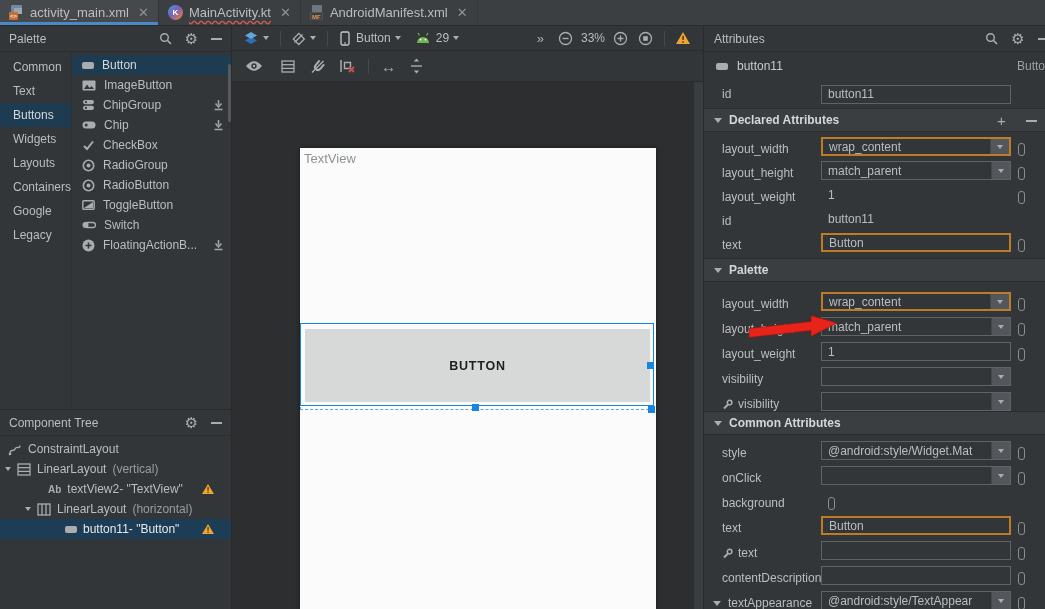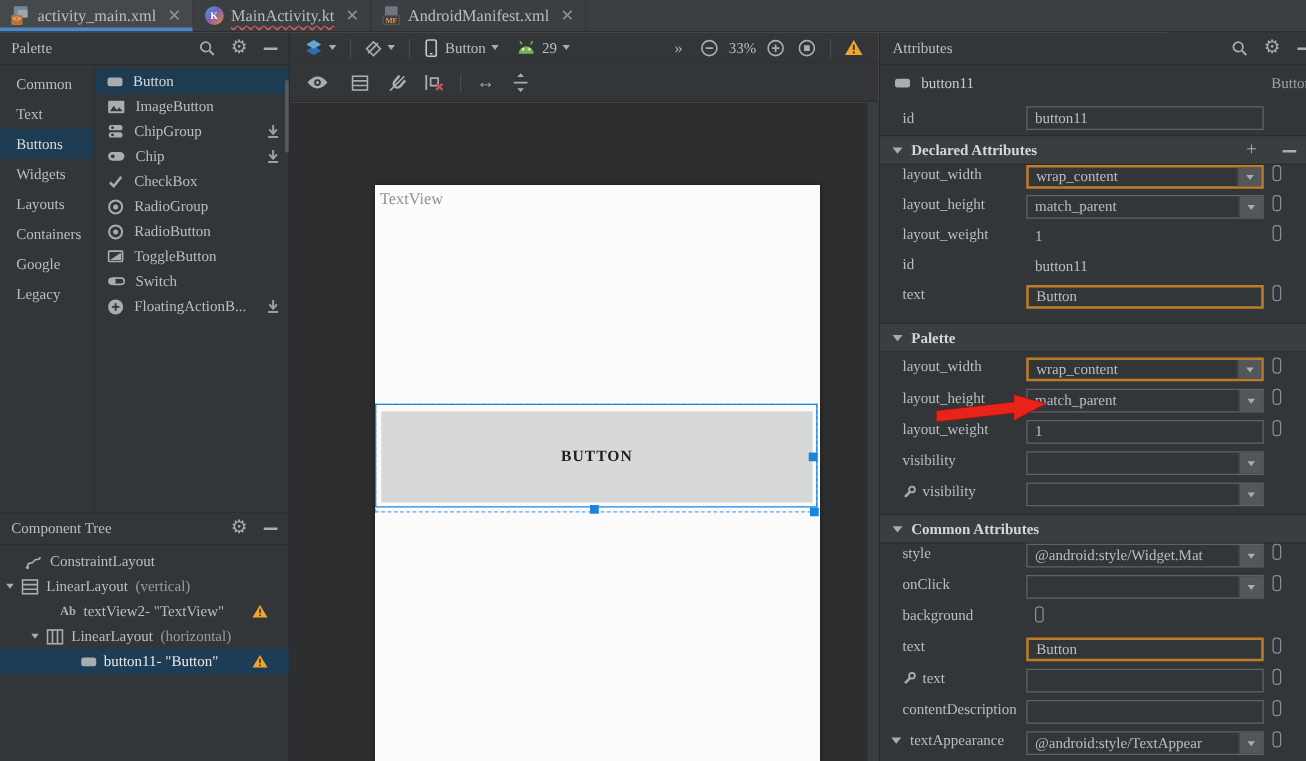--- a/index.html
+++ b/index.html
@@ -1,18 +1,18 @@
 <!DOCTYPE html>
 <html><head>
 <meta charset="utf-8">
 <style>
   *{margin:0;padding:0;box-sizing:border-box}
   html,body{width:1045px;height:609px;overflow:hidden;background:#2C2E30}
-  #app{position:relative;width:934px;height:609px;background:#fdba74;
-       font-family:Liberation Serif, serif;font-size:12px;color:#BBBDBF}
+  #app{position:relative;width:934px;height:609px;background:#0c4a6e;
+       font-family:Liberation Sans, sans-serif;font-size:12px;color:#BBBDBF}
   .i{display:inline-flex;align-items:center;justify-content:center;flex:none}
 
   
   .tabbar{position:absolute;left:0;top:0;width:1045px;height:26px;background:#3C3F41;
           border-bottom:1px solid #282A2C;display:flex}
   .tab{display:flex;align-items:center;padding:0 9px;gap:6px;border-right:1px solid #343739;position:relative}
   .tab.sel{background:#46494B}
   .tab.sel::after{content:"";position:absolute;left:0;right:0;bottom:0;height:3px;background:#4A88C7}
   .tab-label{font-size:13px;color:#BBBDBF;white-space:nowrap}
   .tab-label.err{text-decoration:underline;text-decoration-style:wavy;text-decoration-color:#CF5B56;text-underline-offset:3px}
@@ -97,21 +97,21 @@
   .acomp-type{position:absolute;left:313px;color:#9DA0A2;white-space:nowrap}
   .aid{height:28px;display:flex;align-items:center;position:relative}
   .sheader{height:24px;background:#3B3E41;border-top:1px solid #2A2C2E;border-bottom:1px solid #2A2C2E;
            display:flex;align-items:center;padding-left:10px;font-weight:bold;color:#D4D7D9;position:relative}
   .exp{width:0;height:0;border-left:4px solid transparent;border-right:4px solid transparent;
        border-top:5px solid #A9ADAF;margin-right:7px;flex:none}
   .shplus{position:absolute;left:293px;font-size:15px;color:#A9ADAF;font-weight:normal}
   .shminus{position:absolute;left:322px;top:11px}
   .gap6{height:6px}
   .pad4{height:4px}
-  .arow{display:flex;align-items:flex-start;height:24px;position:relative}
+  .arow{display:flex;align-items:flex-end;height:24px;position:relative}
   .r25 .arow{height:25px}
   .alabel{padding-left:18px;width:117px;white-space:nowrap;overflow:hidden;flex:none;
           display:flex;align-items:center;gap:5px}
   .alabel.el{padding-left:9px}
   .ctrl{width:190px;height:19px;display:flex;align-items:center;flex:none;background:#333638;position:relative}
   .dd{border:1px solid #5F6366}
   .dd .dv{flex:1;padding-left:6px;white-space:nowrap;overflow:hidden}
   .dd .da{width:19px;align-self:stretch;background:#53565A;border-left:1px solid #45484A;
           display:flex;align-items:center;justify-content:center}
   .inp{border:1px solid #5F6366;padding-left:6px;white-space:nowrap;overflow:hidden;gap:4px}
@@ -418,21 +418,21 @@
   <div class="ctree">
     <div class="panelhead">
       <span>Component Tree</span>
       <span class="sp"></span>
       <span class="i hicon gear">⚙</span>
       <span class="i hicon">
           <span class="minus"></span>
         </span>
     </div>
     <div class="cbody">
-      <div class="cnode" style="padding-left:20px">
+      <div class="cnode" style="padding-left:8px">
         <span class="i">
           <svg width="14" height="13">
               <path d="M2,11 C2,5 5.5,9.5 7,6 C8.5,2.5 12,6.5 12,2.5" fill="none" stroke="#A9ADAF" stroke-width="1.4"></path>
               <circle cx="2" cy="11" r="1.3" fill="#A9ADAF"></circle>
             </svg>
         </span>
         <span>ConstraintLayout</span>
       </div>
       <div class="cnode" style="padding-left:5px">
         <span class="chev"></span>

